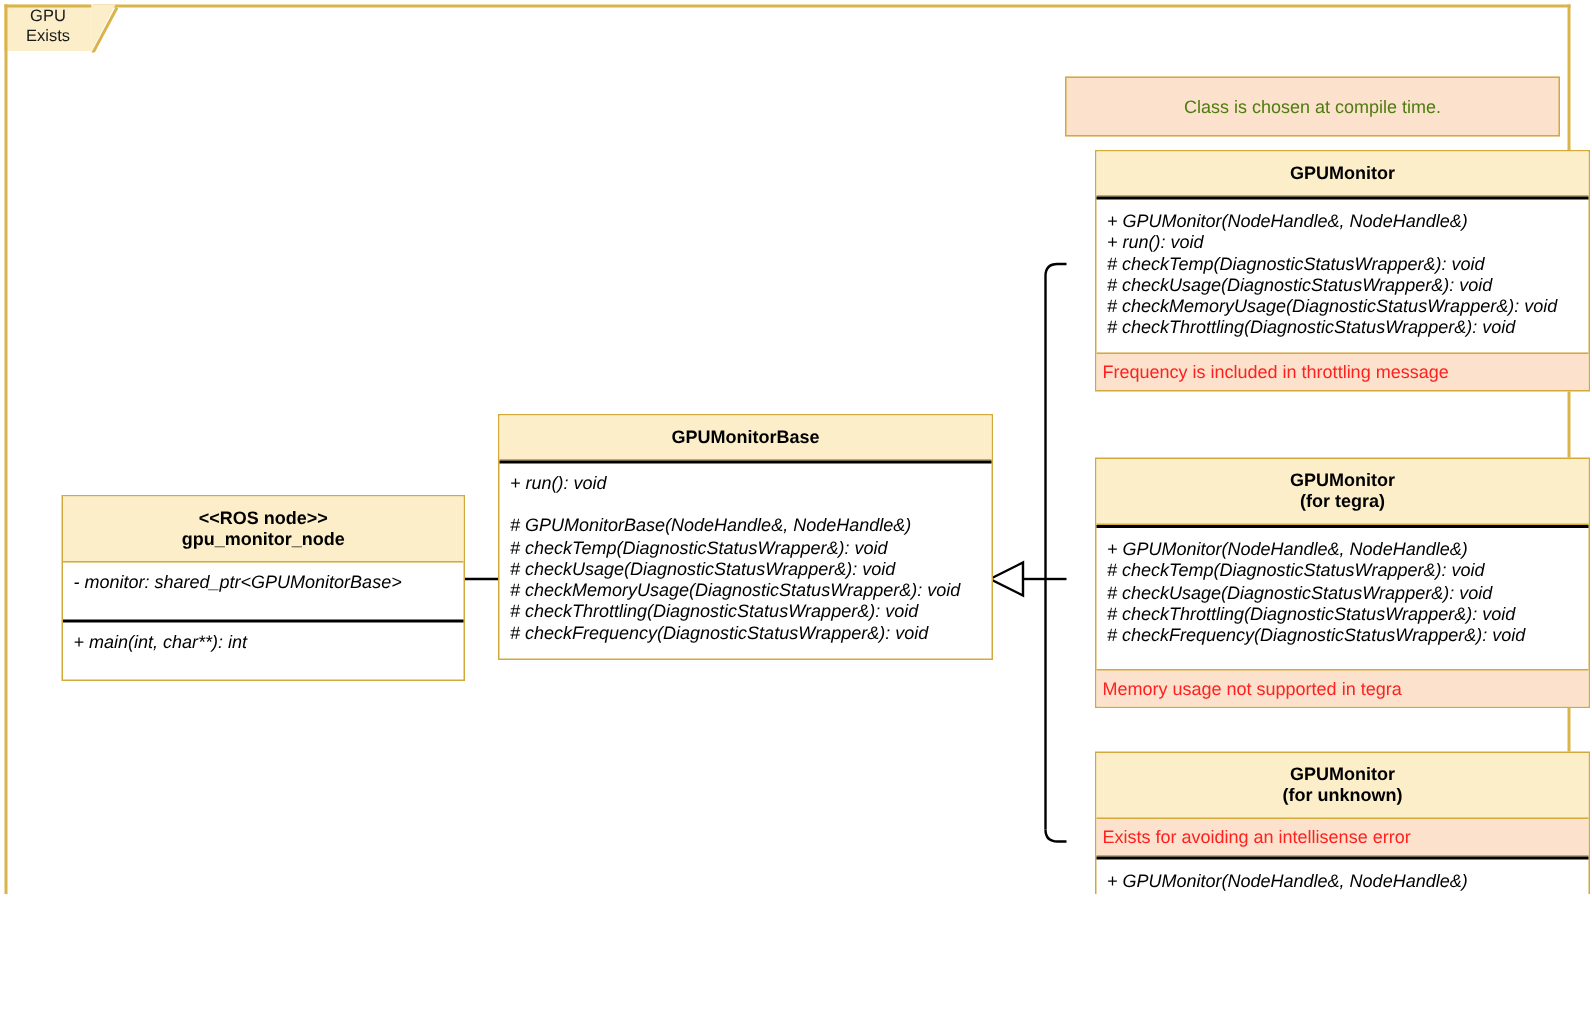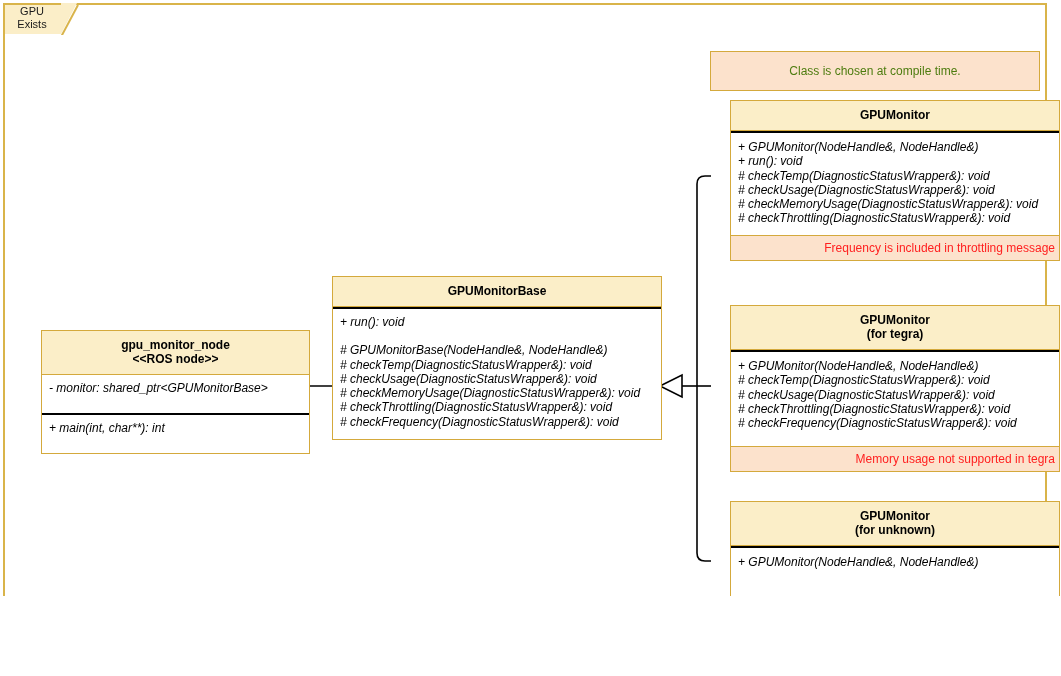--- a/index.html
+++ b/index.html
@@ -113,21 +113,21 @@
   .uml-section .spacer {
     height: 14px;
   }
   .uml-note-band {
     background: #fce2cc;
     border-top: 1px solid #d4a93c;
     border-bottom: 1px solid #d4a93c;
     color: #ff2020;
     font-size: 12px;
     line-height: 14px;
-    text-align: right;
+    text-align: left;
     padding: 5px 4px 5px 4px;
   }
   .uml-note-band.bottom-band {
     border-bottom: none;
   }
 
   
   .uml-note {
     position: absolute;
     box-sizing: border-box;
@@ -187,22 +187,22 @@
       <path d="M 697 184 Q 697 176 705 176 L 711 176" fill="none" stroke="#000000" stroke-width="1.6"></path>
 
       <line x1="697" y1="386" x2="711" y2="386" stroke="#000000" stroke-width="1.6"></line>
 
       <path d="M 697 553 Q 697 561 705 561 L 711 561" fill="none" stroke="#000000" stroke-width="1.6"></path>
     </g>
   </svg>
 
   <div class="umlbox" style="left:21px; top:330px; width:269px;">
     <div class="uml-header">
+      <div>&lt;&lt;ROS node&gt;&gt;</div>
       <div>gpu_monitor_node</div>
-      <div>&lt;&lt;ROS node&gt;&gt;</div>
     </div>
     <div class="uml-section" style="min-height:26px;">
       <div class="row">- monitor: shared_ptr&lt;GPUMonitorBase&gt;</div>
     </div>
     <div class="uml-sep-thick"></div>
     <div class="uml-section" style="min-height:26px;">
       <div class="row">+ main(int, char**): int</div>
     </div>
   </div>
 
@@ -261,19 +261,22 @@
     <div class="uml-note-band bottom-band">
       <span>Memory usage not supported in tegra</span>
     </div>
   </div>
 
   <div class="umlbox" style="left:710px; top:501px; width:330px;">
     <div class="uml-header">
       <div>GPUMonitor</div>
       <div>(for unknown)</div>
     </div>
+    <div class="uml-note-band" style="border-top:none;">
+      <span>Exists for avoiding an intellisense error</span>
+    </div>
     <div class="uml-sep-thick"></div>
     <div class="uml-section" style="padding-top:7px; height:56px; box-sizing:border-box;">
       <div class="row">+ GPUMonitor(NodeHandle&amp;, NodeHandle&amp;)</div>
     </div>
   </div>
 
 </div>
 
 </body></html>

